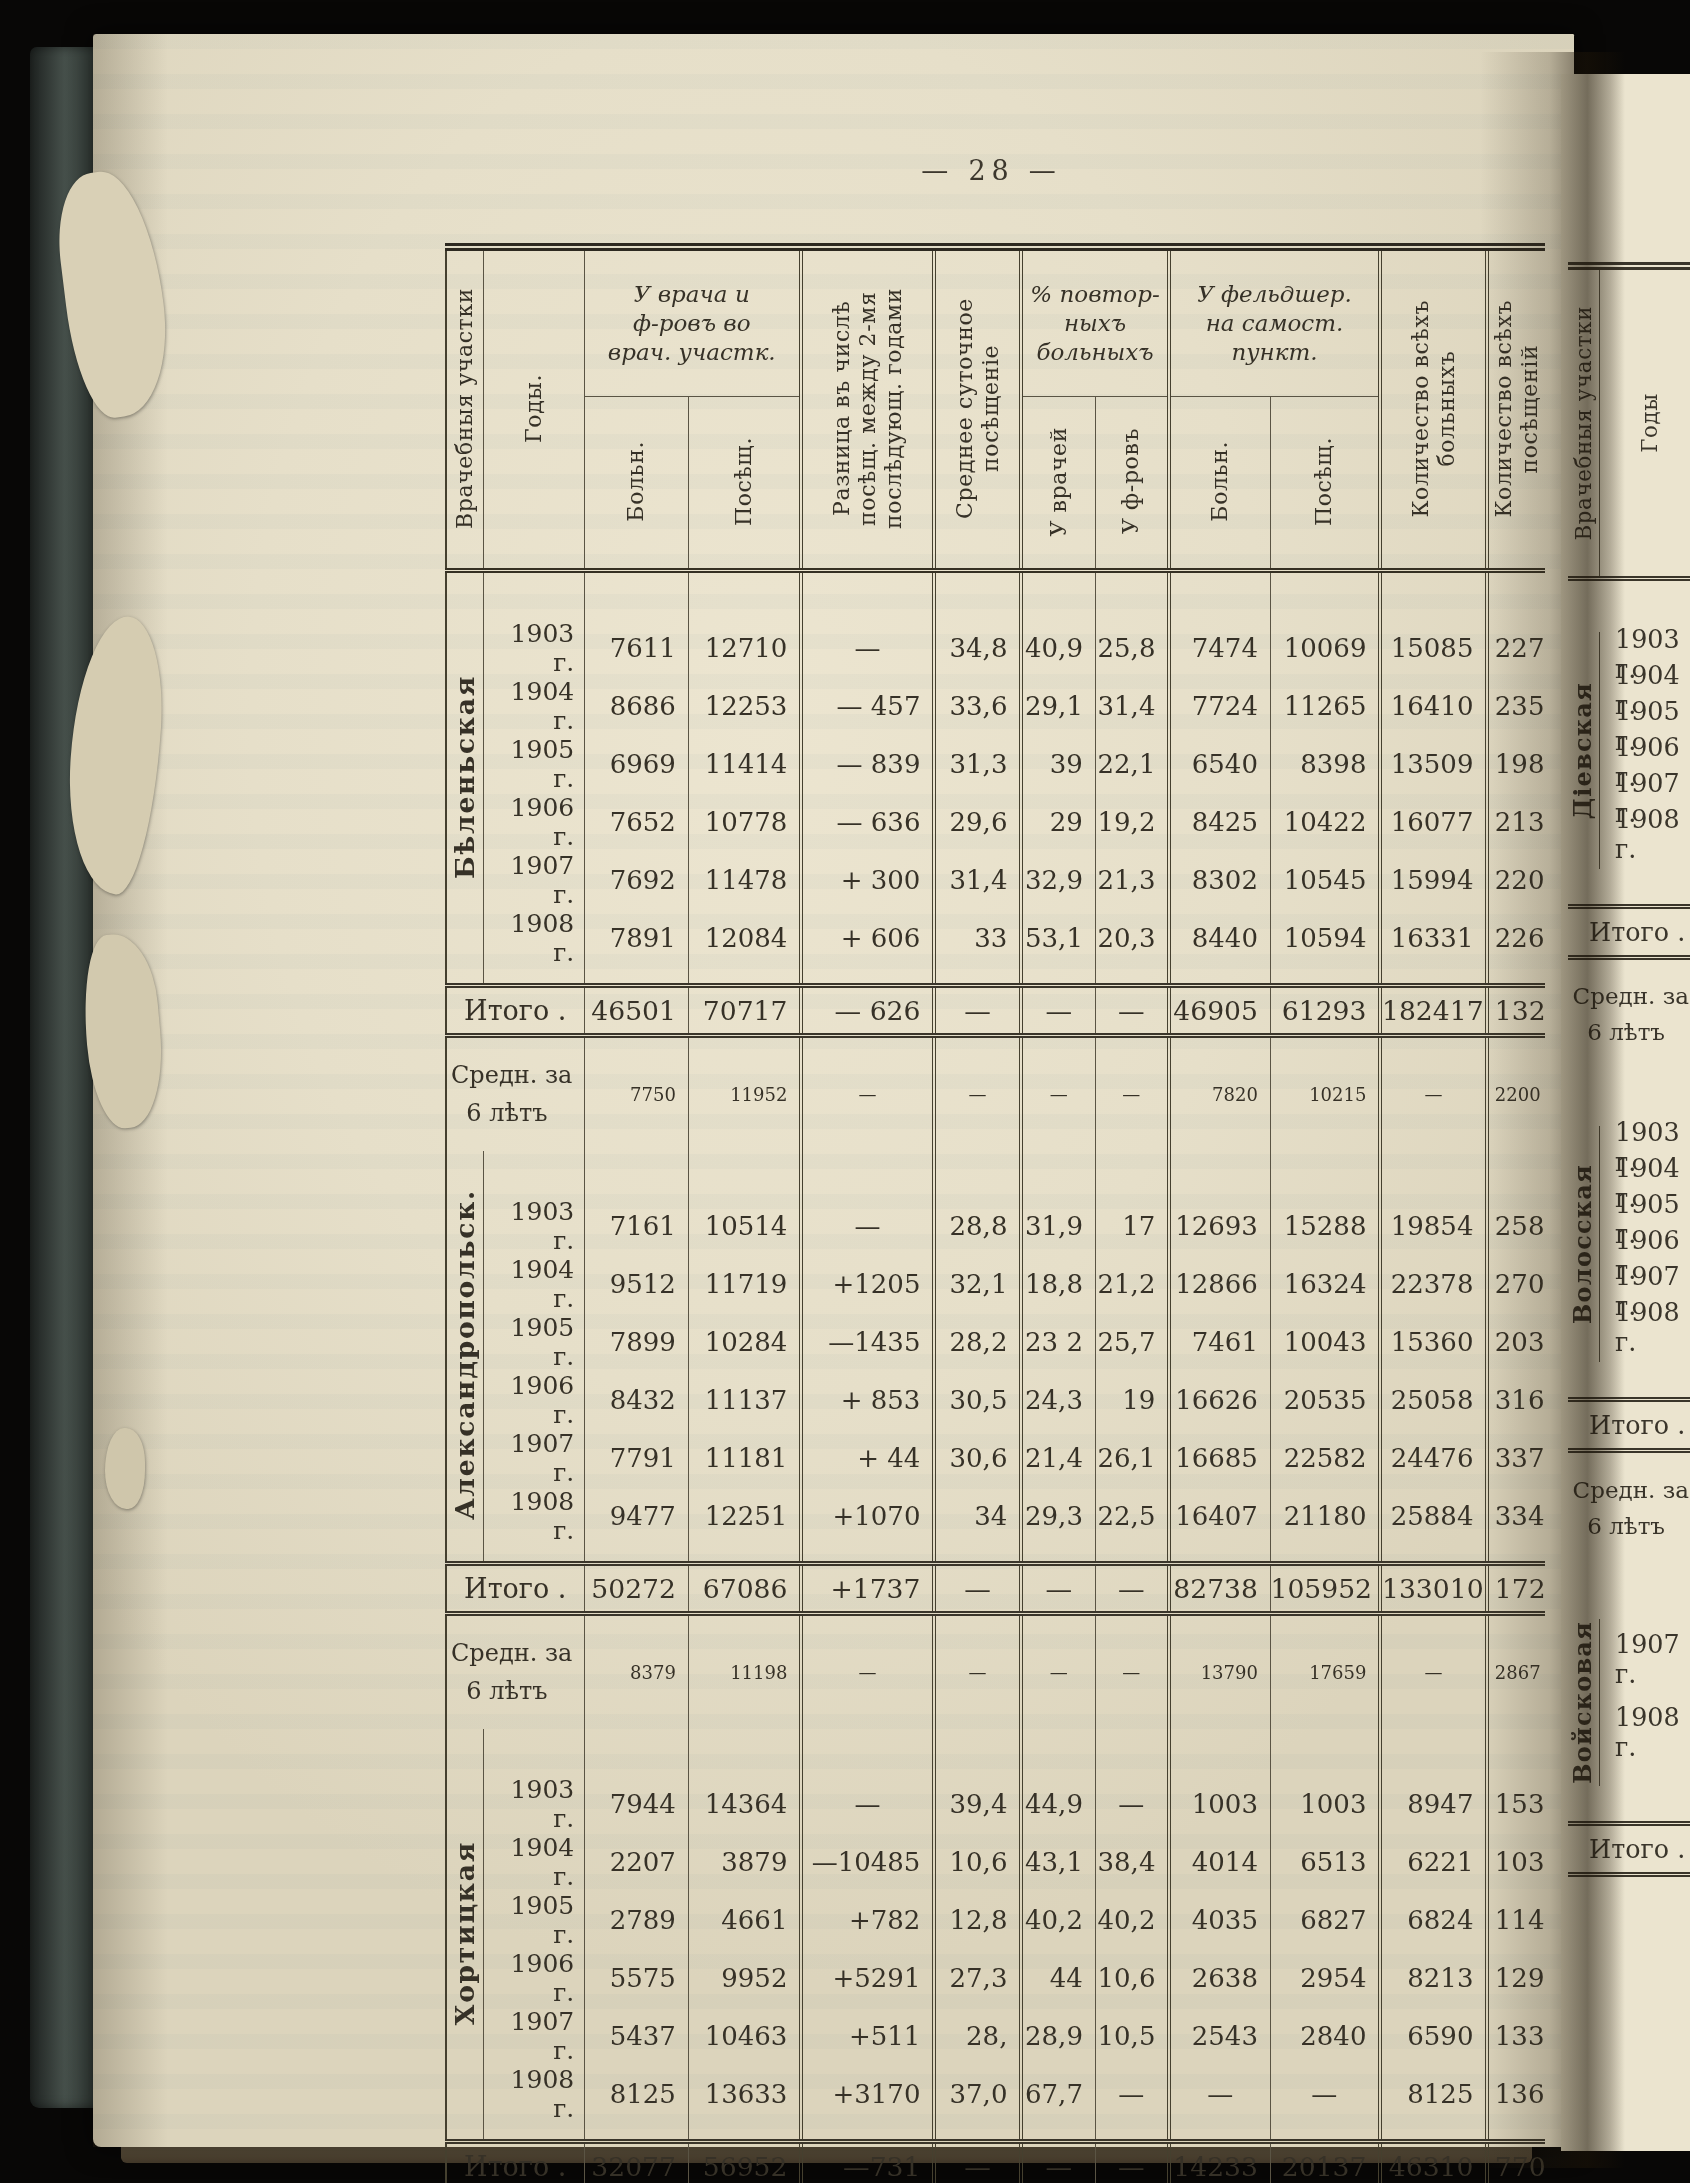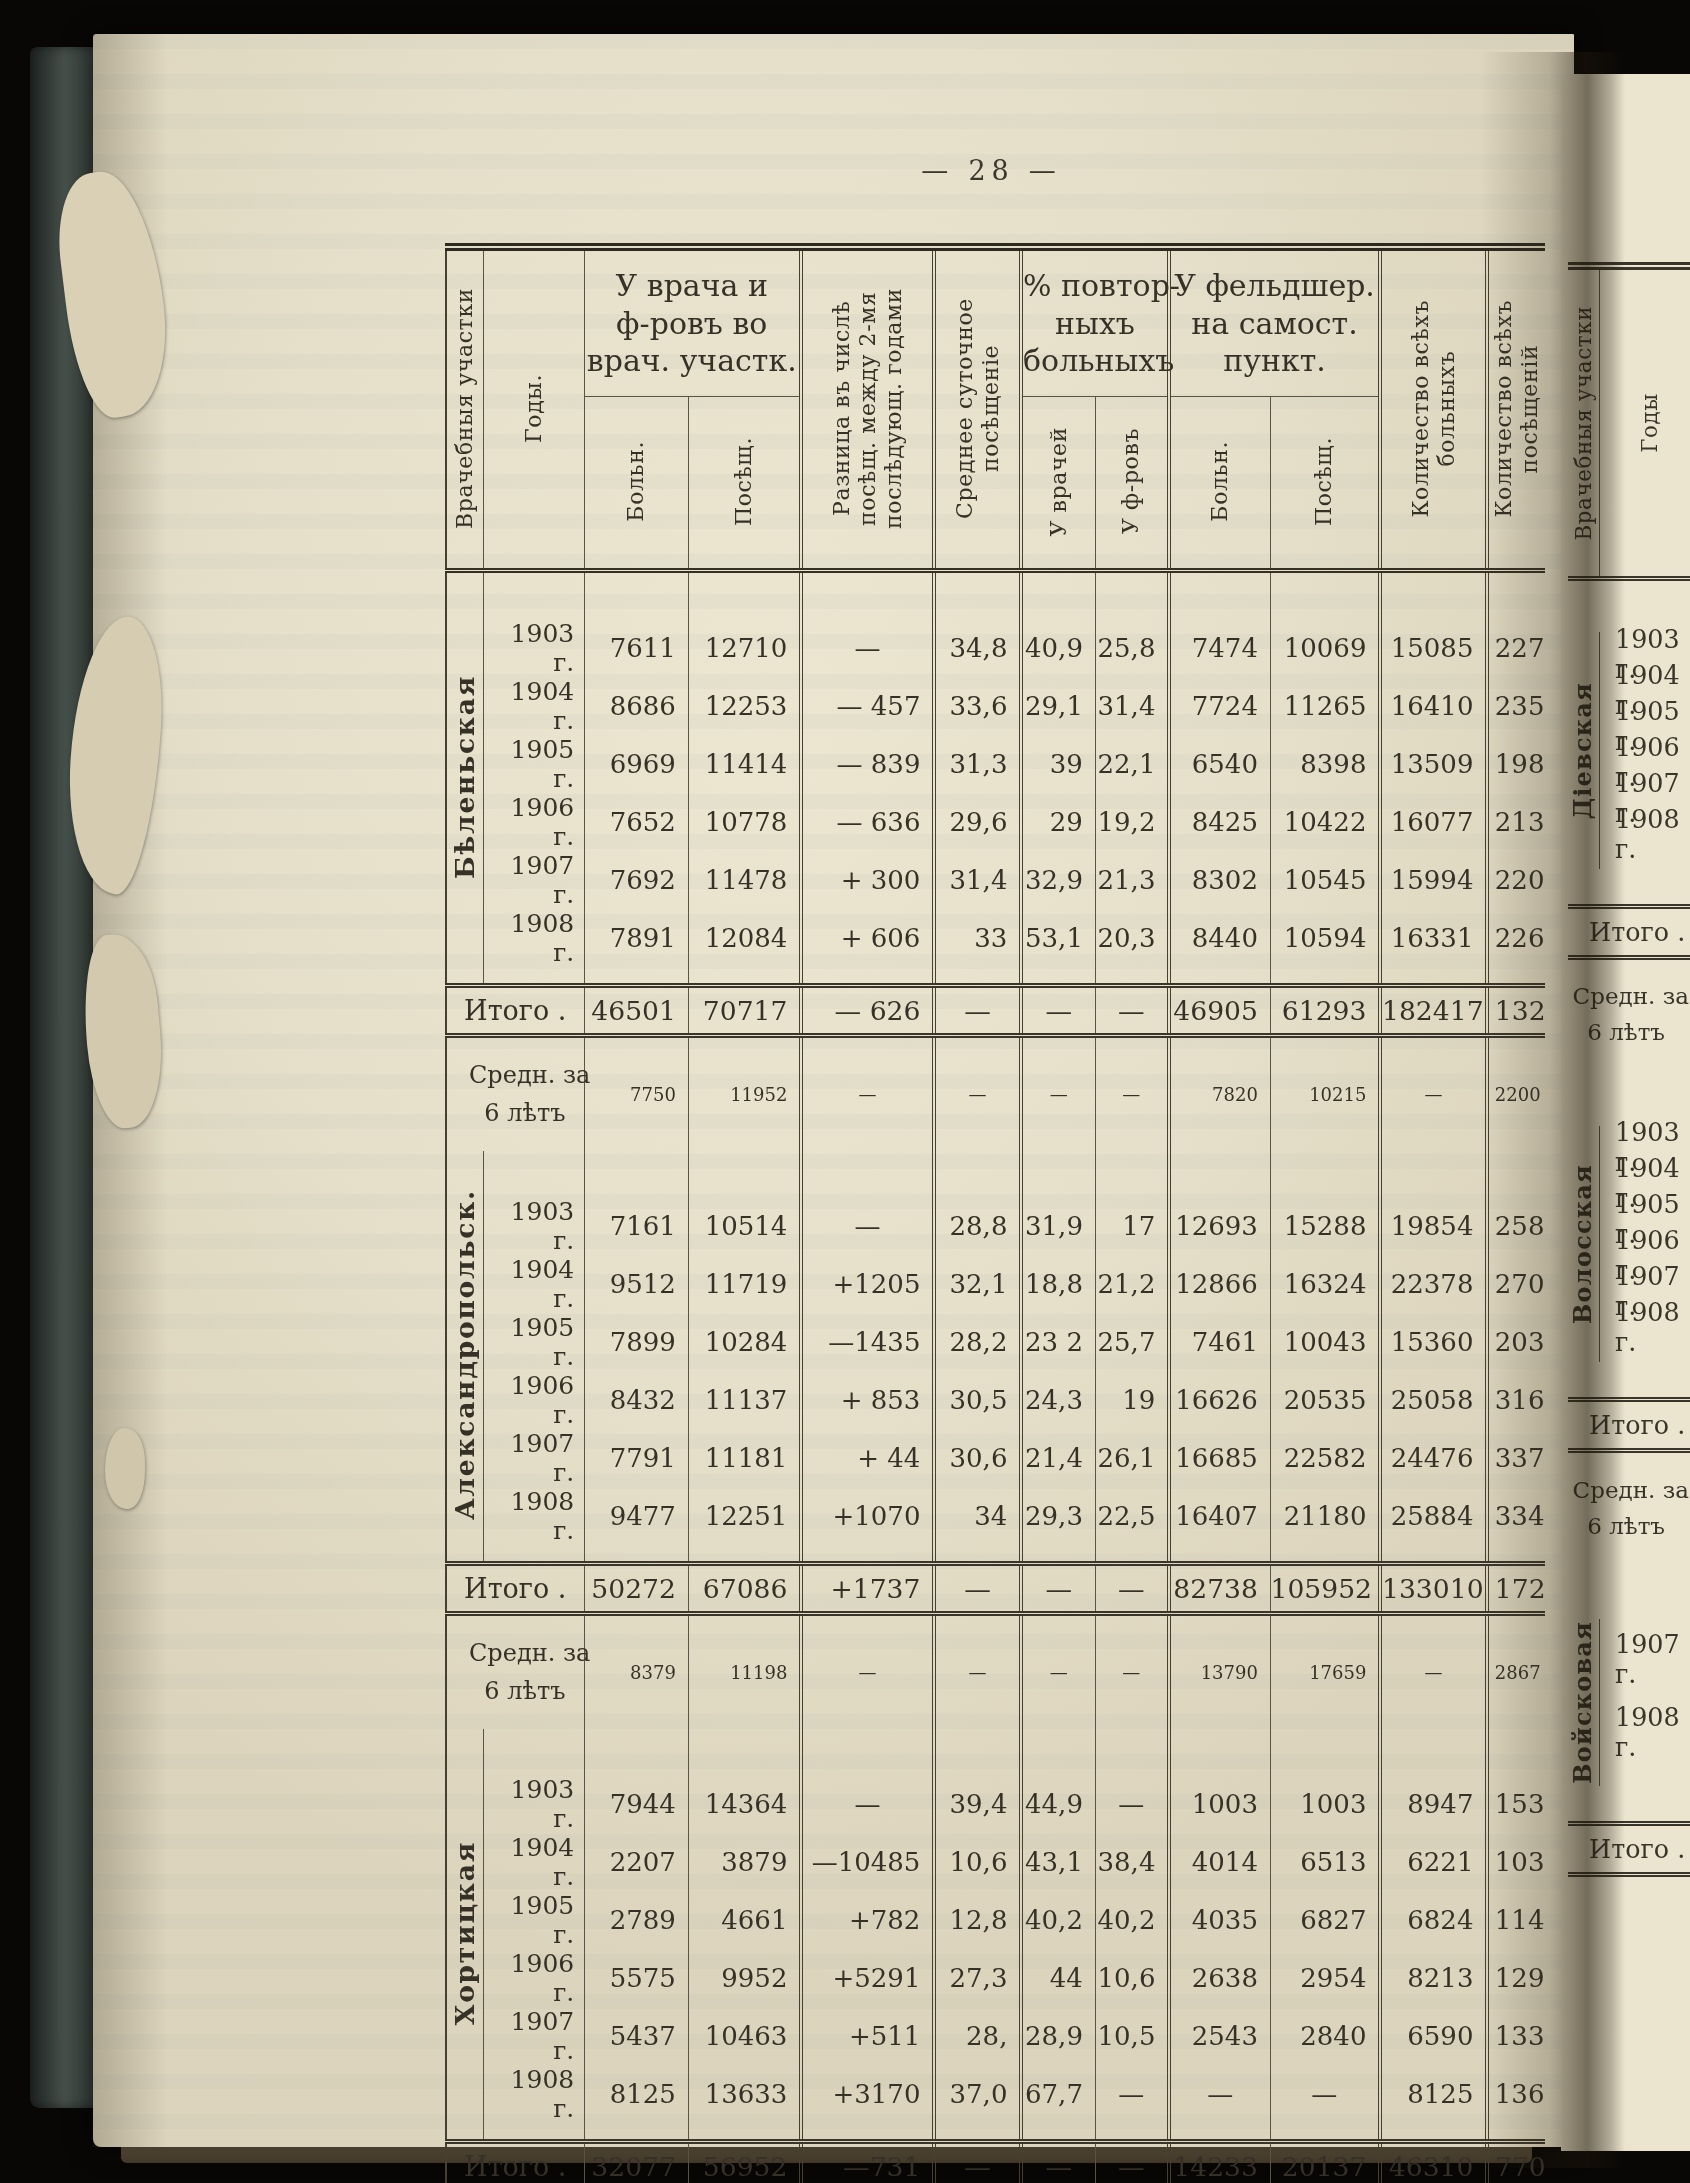--- a/index.html
+++ b/index.html
@@ -39,39 +39,39 @@
   table.tbl{border-collapse:collapse;table-layout:fixed;width:1099px;color:#363127;}
   .tbl th,.tbl td{padding:0;font-weight:normal;vertical-align:middle;border-left:1.2px solid #5a5444;}
   .tbl .c0{border-left:2.3px solid #45402f;}
   .tbl .c4,.tbl .c5,.tbl .c6,.tbl .c8,.tbl .c10,.tbl .c11{border-left:4px double #45402f;}
   .tbl thead .h1 th{border-top:8px double #2d2920;}
   .tbl thead .h2 th,.tbl thead th.full{border-bottom:5.8px double #35host?}
   
   .tbl thead .h2 th,.tbl thead th.full{border-bottom:5.8px double #353023;}
   .tbl .h1 th{height:145px;}
   .tbl .h2 th{height:171px;}
-  .grp{font-size:30px;line-height:1.25;text-align:center;white-space:pre;border-bottom:1.2px solid #5a5444;}
+  .grp{font-size:23px;line-height:1.25;text-align:center;white-space:pre;border-bottom:1.2px solid #5a5444;font-style:italic;}
   .vt{writing-mode:vertical-rl;transform:rotate(180deg);display:inline-block;
       font-size:22px;line-height:1.18;letter-spacing:0.6px;white-space:pre;}
   .tbl th{text-align:center;}
   .full .vt{max-height:301px;}
   .c11{overflow:hidden;white-space:nowrap;}
   .sp-top td{height:46px;}
   .sp-bot td{height:16px;}
   .yr td{height:36px;font-size:26px;}
   .yr td.year{font-size:25px;text-align:right;padding-right:9.3px;}
   td.val{text-align:right;padding-right:11.6px;}
   td.val.dash{text-align:center;padding-right:0;}
   td.c11.val{text-align:left;padding-left:5.8px;padding-right:0;}
   .district{text-align:center;}
   .district .vt{font-size:26.6px;font-weight:700;letter-spacing:1.7px;}
   tr.itogo td{height:45px;border-top:5.2px double #3a352a;border-bottom:5.2px double #3a352a;font-size:26.6px;}
   tr.itogo td.lbl{text-align:center;font-size:27px;}
   tr.sredn td{height:113px;font-size:18px;}
-  tr.sredn td.lbl{white-space:pre;font-size:24px;line-height:1.55;text-align:left;padding-left:22px;}
+  tr.sredn td.lbl{white-space:pre;font-size:24px;line-height:1.55;text-align:left;padding-left:4px;}
   
   .rp-table{margin-top:188px;margin-left:7px;border-top:8px double #3a352a;width:131px;color:#3a352b;}
   .rp-header{display:flex;height:306px;border-bottom:5.8px double #3a352a;}
   .rp-hl{width:31px;border-right:1.2px solid #55503f;display:flex;align-items:center;justify-content:center;}
   .rp-hr{flex:1;display:flex;align-items:center;justify-content:center;}
   .rp-header .vt{font-size:21.4px;}
   .rp-block{display:flex;}
   .rp-block.b0{margin-top:51px;}
   .rp-block.b1{margin-top:69px;}
   .rp-block.b2{margin-top:69px;}

